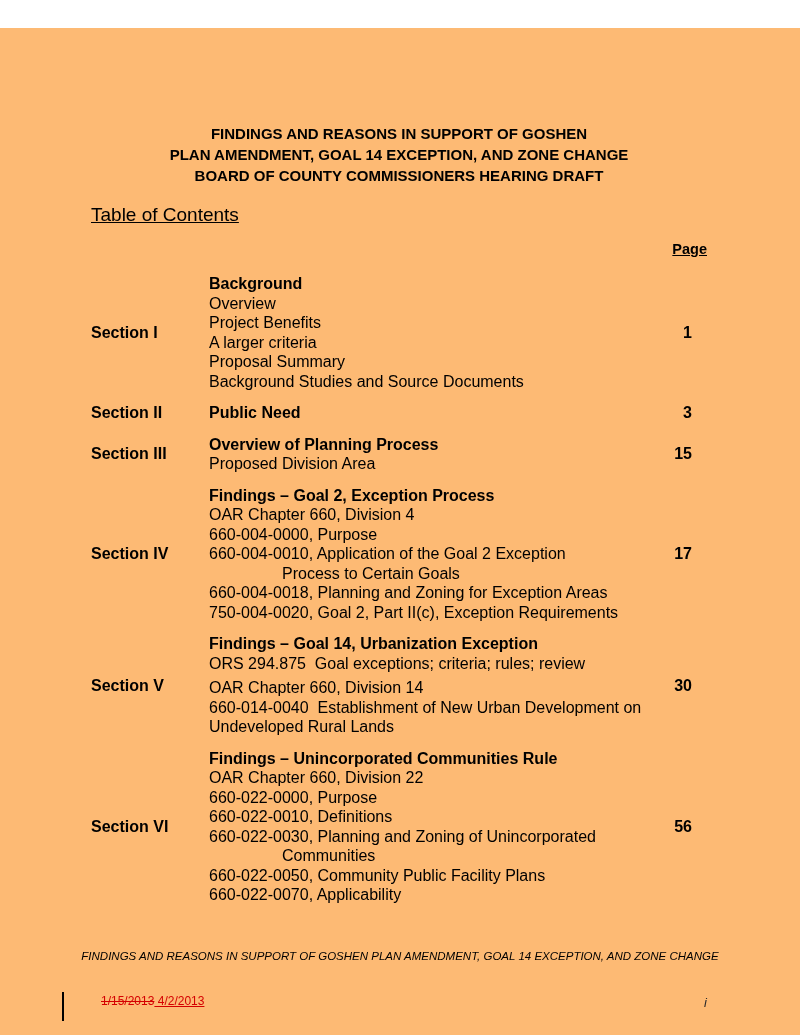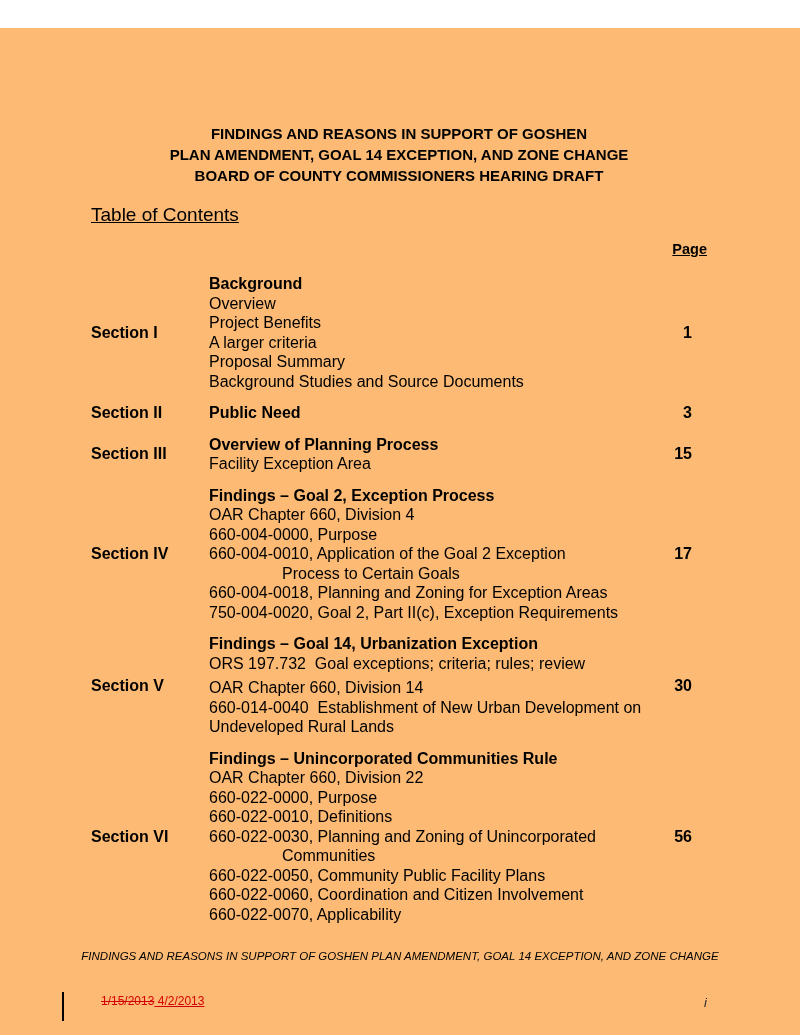--- a/index.html
+++ b/index.html
@@ -87,21 +87,21 @@
     <div class="sec-content">
       <div class="sec-title">Public Need</div>
     </div>
     <div class="sec-page">3</div>
   </div>
 
   <div class="section">
     <div class="sec-label">Section III</div>
     <div class="sec-content">
       <div class="sec-title">Overview of Planning Process</div>
-    <div class="sec-line">Facility Exception Area</div>
+    <div class="sec-line">Proposed Division Area</div>
           </div>
     <div class="sec-page">15</div>
   </div>
 
   <div class="section">
     <div class="sec-label">Section IV</div>
     <div class="sec-content">
       <div class="sec-title">Findings – Goal 2, Exception Process</div>
     <div class="sec-line">OAR Chapter 660, Division 4</div>
             <div class="sec-line">660-004-0000, Purpose</div>
@@ -110,39 +110,38 @@
             <div class="sec-line">660-004-0018, Planning and Zoning for Exception Areas</div>
             <div class="sec-line">750-004-0020, Goal 2, Part II(c), Exception Requirements</div>
           </div>
     <div class="sec-page">17</div>
   </div>
 
   <div class="section">
     <div class="sec-label">Section V</div>
     <div class="sec-content">
       <div class="sec-title">Findings – Goal 14, Urbanization Exception</div>
-    <div class="sec-line">ORS 197.732  Goal exceptions; criteria; rules; review</div>
+    <div class="sec-line">ORS 294.875  Goal exceptions; criteria; rules; review</div>
             <div class="sec-line gap-before">OAR Chapter 660, Division 14</div>
             <div class="sec-line">660-014-0040  Establishment of New Urban Development on</div>
             <div class="sec-line">Undeveloped Rural Lands</div>
           </div>
     <div class="sec-page">30</div>
   </div>
 
   <div class="section">
     <div class="sec-label">Section VI</div>
     <div class="sec-content">
       <div class="sec-title">Findings – Unincorporated Communities Rule</div>
     <div class="sec-line">OAR Chapter 660, Division 22</div>
             <div class="sec-line">660-022-0000, Purpose</div>
             <div class="sec-line">660-022-0010, Definitions</div>
             <div class="sec-line">660-022-0030, Planning and Zoning of Unincorporated</div>
             <div class="sec-line indent">Communities</div>
             <div class="sec-line">660-022-0050, Community Public Facility Plans</div>
-            <div class="sec-line">660-022-0060, Coordination and Citizen Involvement</div>
             <div class="sec-line">660-022-0070, Applicability</div>
           </div>
     <div class="sec-page">56</div>
   </div>
 </div>
 
   </div>
 
   <div class="footer-note">
     <div>FINDINGS AND REASONS IN SUPPORT OF GOSHEN PLAN AMENDMENT, GOAL 14 EXCEPTION, AND ZONE CHANGE</div>

